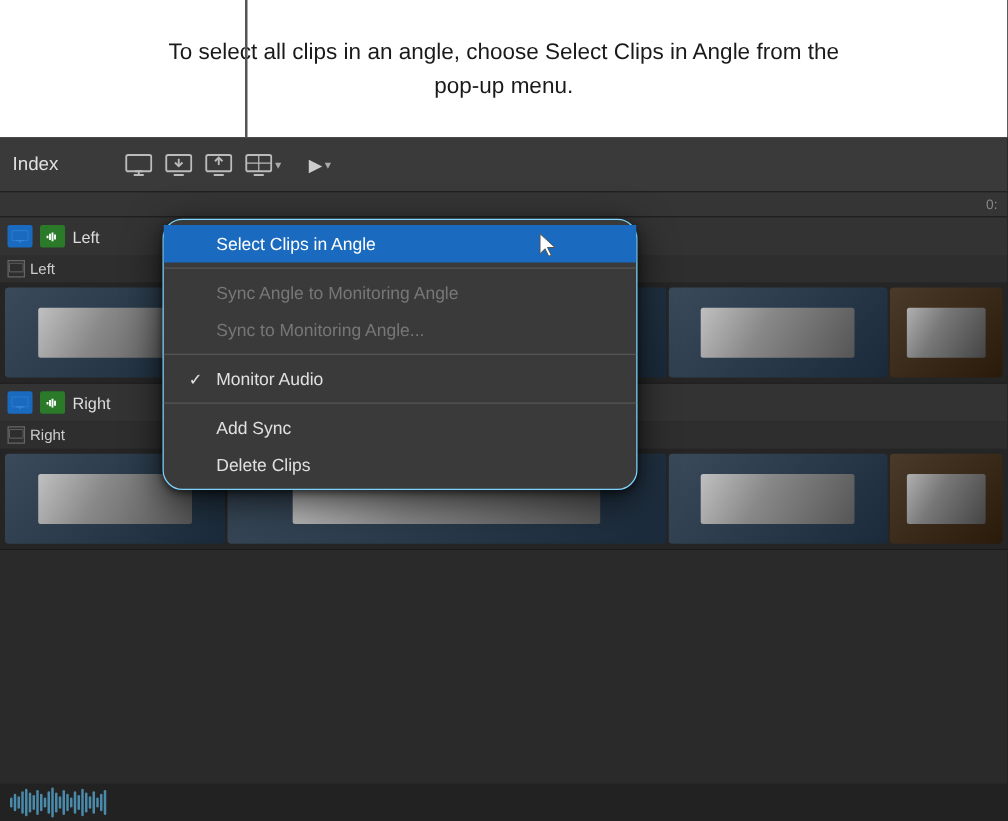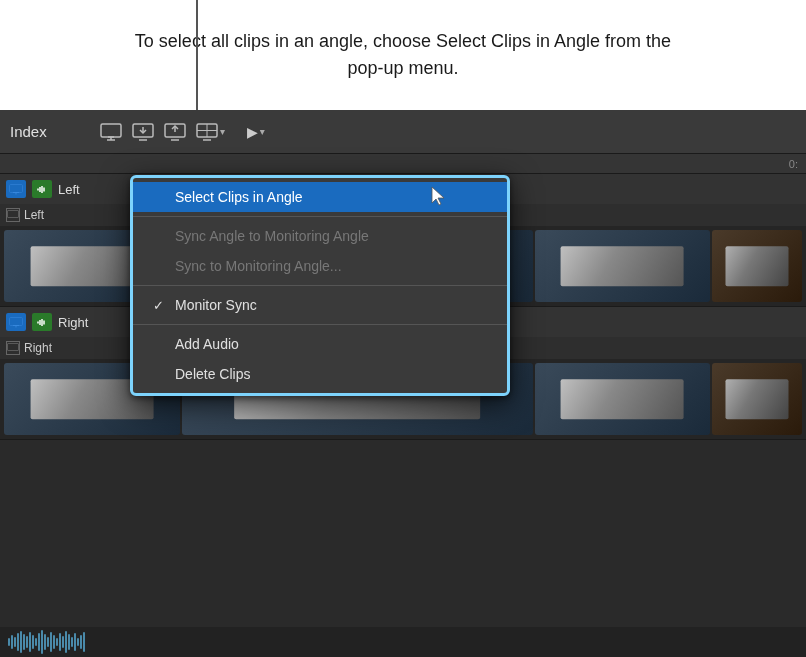--- a/index.html
+++ b/index.html
@@ -242,25 +242,25 @@
       border-radius: 2px;
     }
 
     
     .popup-menu {
       position: absolute;
       top: 65px;
       left: 130px;
       width: 380px;
       background: #3a3a3a;
-      border-radius: 6px;
+      border-radius: 16px;
       box-shadow: 0 8px 30px rgba(0,0,0,0.7), 0 2px 6px rgba(0,0,0,0.5);
       z-index: 100;
       padding: 4px 0;
-      border: 3px solid #7dd3fc;
+      border: 1px solid #7dd3fc;
     }
 
     .menu-item {
       padding: 7px 20px;
       cursor: pointer;
       display: flex;
       align-items: center;
       gap: 6px;
       font-size: 14px;
     }
@@ -513,28 +513,28 @@
     <div class="menu-item disabled">
       <span class="checkmark"></span>
       <span>Sync to Monitoring Angle...</span>
     </div>
 
     <div class="menu-separator"></div>
 
 
     <div class="menu-item normal">
       <span class="checkmark">✓</span>
-      <span>Monitor Sync</span>
+      <span>Monitor Audio</span>
     </div>
 
     <div class="menu-separator"></div>
 
     <div class="menu-item normal">
       <span class="checkmark"></span>
-      <span>Add Audio</span>
+      <span>Add Sync</span>
     </div>
 
     <div class="menu-item normal">
       <span class="checkmark"></span>
       <span>Delete Clips</span>
     </div>
 
   </div>
 
   <div class="cursor-indicator">

